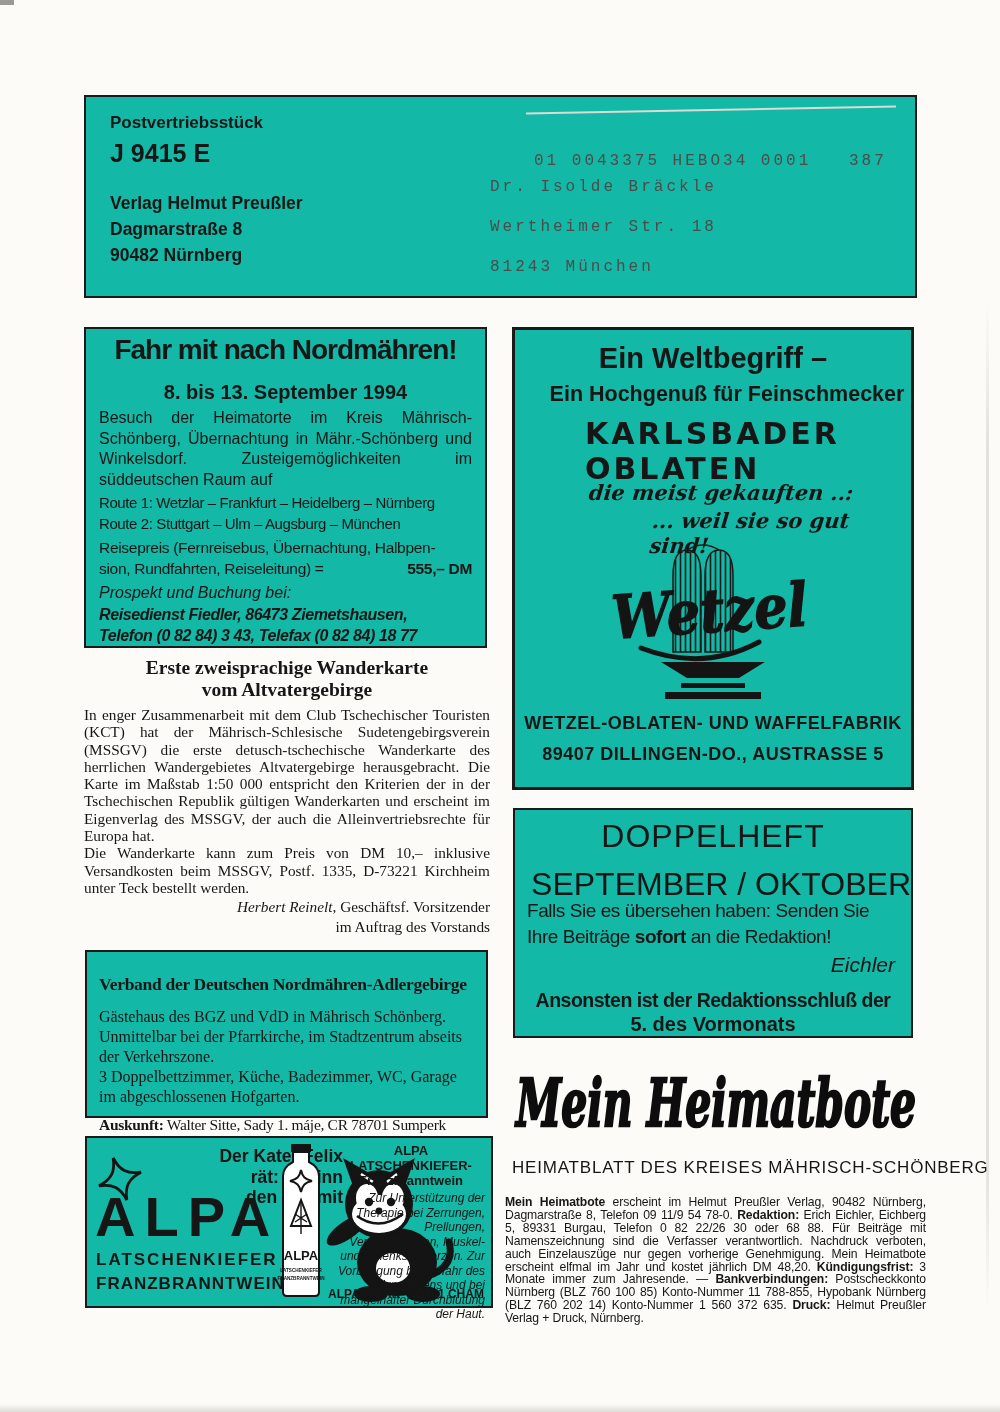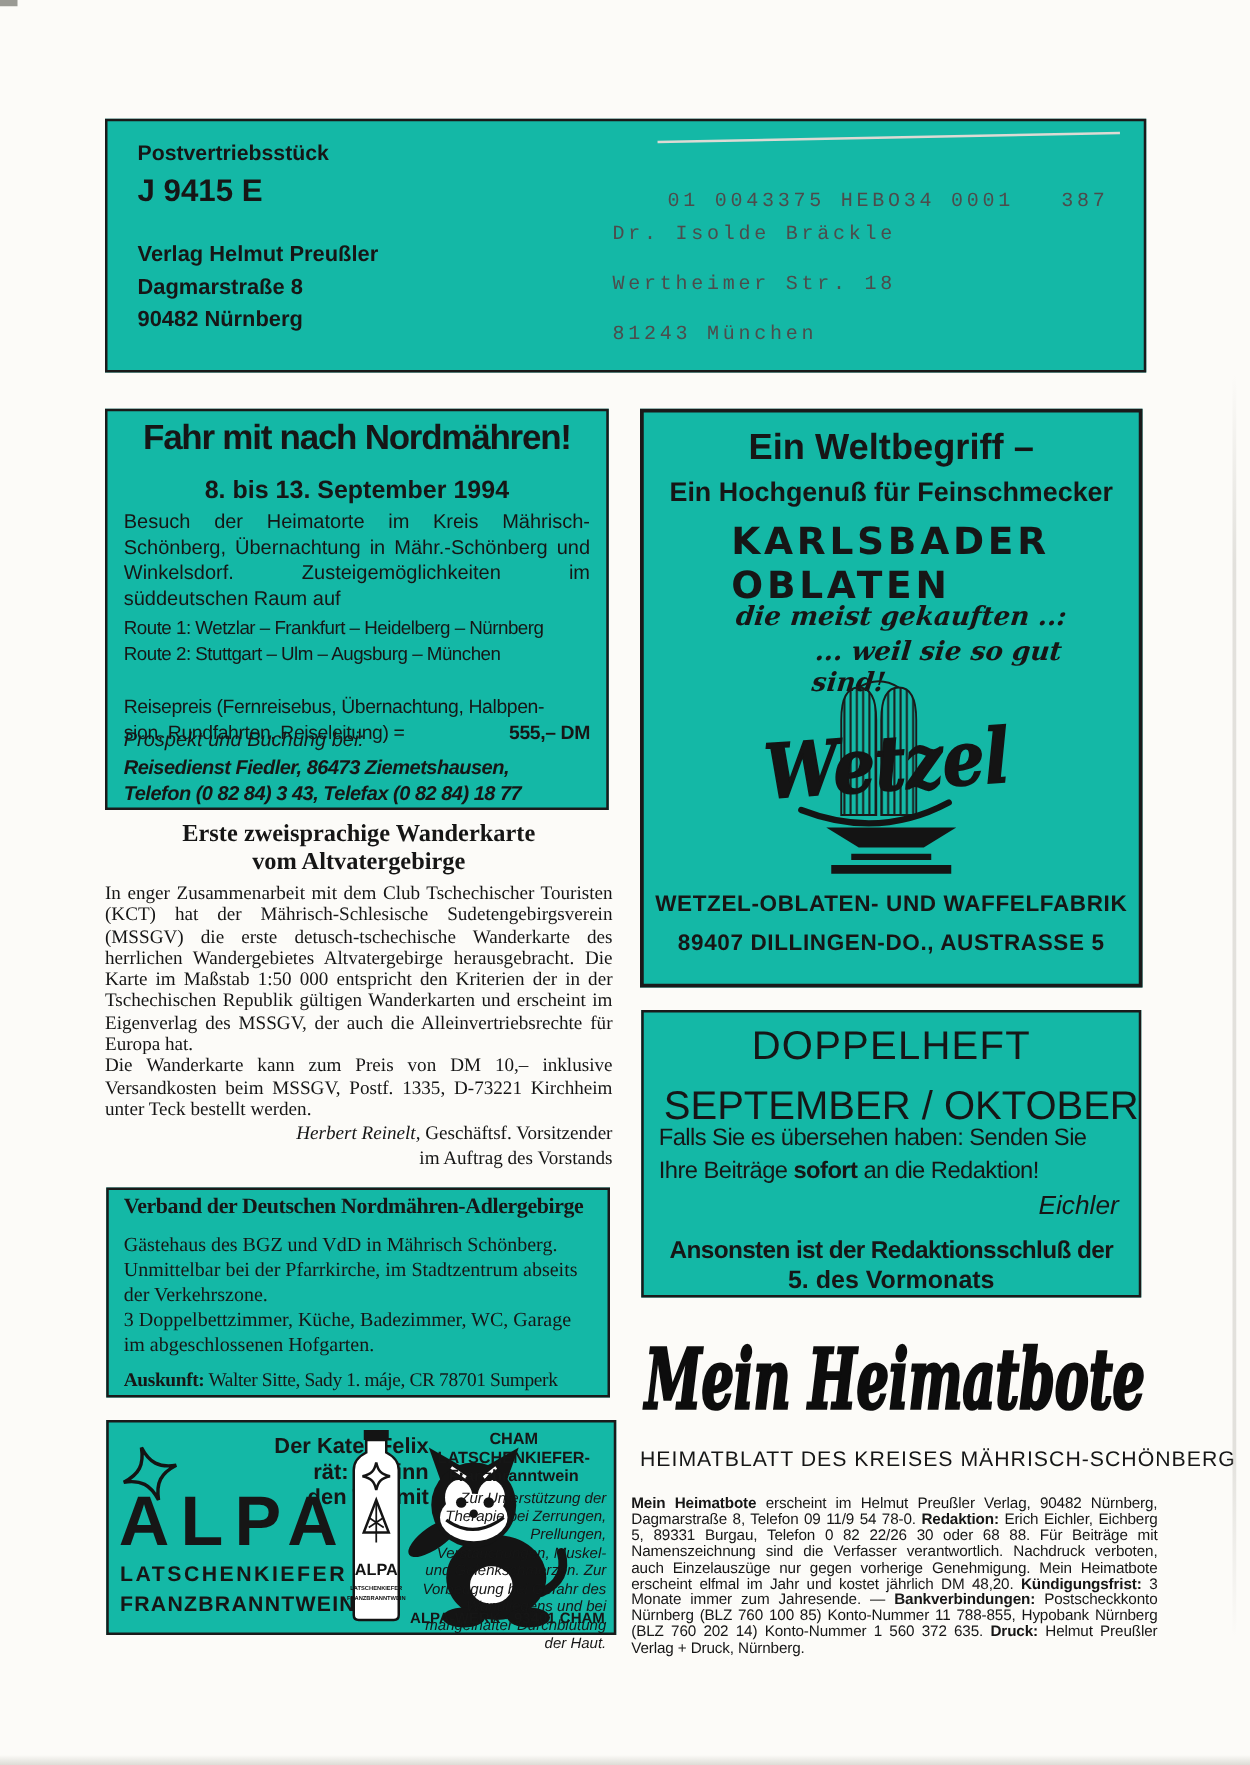--- a/index.html
+++ b/index.html
@@ -22,41 +22,41 @@
   .publisher{left:24px;top:93px;font-size:17.5px;font-weight:bold;line-height:26px;}
   .addr{font-size:16px;letter-spacing:3px;color:#4c4c4c;}
   .mail-scan-line{left:440px;top:12px;width:370px;height:2px;background:#dcdad4;transform:rotate(-1.1deg);}
 
   
   .trip{left:84px;top:327px;width:403px;height:321px;}
   .trip-title{left:0;top:5px;width:100%;font-size:28px;font-weight:bold;letter-spacing:-1px;text-align:center;}
   .trip-date{left:0;top:52px;width:100%;font-size:20px;font-weight:bold;text-align:center;}
   .trip-intro{left:13px;top:79px;width:373px;font-size:16px;line-height:20.5px;text-align:justify;}
   .trip-routes{left:13px;top:164px;width:380px;font-size:15px;letter-spacing:-0.4px;line-height:20.5px;white-space:nowrap;}
-  .trip-price{left:13px;top:227px;width:373px;font-size:15.5px;letter-spacing:-0.3px;line-height:20.5px;}
+  .trip-price{left:13px;top:209px;width:373px;font-size:15.5px;letter-spacing:-0.3px;line-height:20.5px;}
   .price-row{display:flex;justify-content:space-between;}
   .trip-booking{left:13px;top:253px;width:380px;font-size:16px;line-height:21.5px;letter-spacing:-0.4px;white-space:nowrap;font-style:italic;}
 
   
   .article{left:84px;top:657px;width:406px;}
   .article h3{margin:0;font-size:19.5px;line-height:21.5px;font-weight:bold;text-align:center;
               font-family:"Liberation Serif","DejaVu Serif",serif;}
   .article p{margin:6px 0 0;font-size:15.3px;line-height:17.3px;}
   .article .sig{margin-top:2px;font-size:15.3px;line-height:17.6px;}
 
   
-  .verband{left:85px;top:950px;width:403px;height:168px;padding:0 12px;}
+  .verband{left:85px;top:950px;width:403px;height:168px;padding:20px 12px;}
   .verband-title{font-size:17.5px;letter-spacing:-0.3px;font-weight:bold;margin:2px 0 0;}
   .verband-body{margin-top:12px;font-size:16px;line-height:20px;}
   .verband-info{margin-top:9px;font-size:15.5px;letter-spacing:-0.3px;white-space:nowrap;}
 
   
   .wetzel{left:512px;top:327px;width:402px;height:463px;border-width:3px;}
   .wz-h1{left:0;top:12px;width:100%;font-size:29px;font-weight:bold;text-align:center;}
-  .wz-h2{left:0;top:52px;width:100%;font-size:21.5px;font-weight:bold;text-align:center;}
+  .wz-h2{left:0;top:52px;width:100%;font-size:21.5px;font-weight:bold;text-align:center;padding-left:14px;}
   .wz-brand{left:70px;font-size:30px;font-weight:bold;letter-spacing:3px;font-family:"DejaVu Sans","Liberation Sans",sans-serif;}
   .wz-script{font-family:"DejaVu Serif","Liberation Serif",serif;font-style:italic;font-weight:bold;
              font-size:21px;transform:skewX(-6deg);}
   .wz-factory{left:0;top:383px;width:100%;font-size:18px;font-weight:bold;letter-spacing:0.5px;text-align:center;}
   .wz-address{left:0;top:414px;width:100%;font-size:18px;font-weight:bold;letter-spacing:0.5px;text-align:center;}
 
   
   .doppel{left:513px;top:808px;width:400px;height:230px;padding-left:48px;}
   .dh-t1{left:0;top:8px;width:100%;font-size:32px;letter-spacing:1px;text-align:center;}
   .dh-t2{left:0;top:56px;width:100%;font-size:32px;text-align:right;}
@@ -234,21 +234,21 @@
       <ellipse cx="72" cy="42" rx="11" ry="14" fill="#ffffff"></ellipse>
       <circle cx="48" cy="46" r="4.2" fill="#141414"></circle>
       <circle cx="70" cy="46" r="4.2" fill="#141414"></circle>
       <circle cx="58" cy="55" r="3.4" fill="#141414"></circle>
       <path d="M36,60 Q58,76 82,58" fill="none" stroke="#141414" stroke-width="2.6"></path>
       <path d="M40,18 L52,26 M76,18 L66,26" stroke="#ffffff" stroke-width="2.4"></path>
       <ellipse cx="72" cy="112" rx="17" ry="15" fill="#ffffff"></ellipse>
     </svg>
 
     <div class="abs alpa-rtext">
-      <div class="alpa-h">CHAM LATSCHENKIEFER-</div>
+      <div class="alpa-h">ALPA LATSCHENKIEFER-</div>
       <div class="alpa-h">Franzbranntwein</div>
       <div class="alpa-body">Zur Unterstützung der Therapie bei Zerrungen, Prellungen, Verstauchungen, Muskel- und Gelenkschmerzen. Zur Vorbeugung bei Gefahr des Wundliegens und bei mangelhafter Durchblutung der Haut.</div>
     </div>
     <div class="abs alpa-footer">ALPA-WERK · 93401 CHAM</div>
   </div>
 
   <svg class="abs mast-logo" viewBox="0 0 408 96">
     <text x="204" y="72" text-anchor="middle" font-family="DejaVu Serif, serif" font-weight="bold" font-style="italic" font-size="66" fill="#0d0d0d" stroke="#0d0d0d" stroke-width="2.6" textLength="400" lengthAdjust="spacingAndGlyphs">Mein Heimatbote</text>
   </svg>
   <div class="abs mast-sub">HEIMATBLATT DES KREISES MÄHRISCH-SCHÖNBERG</div>

